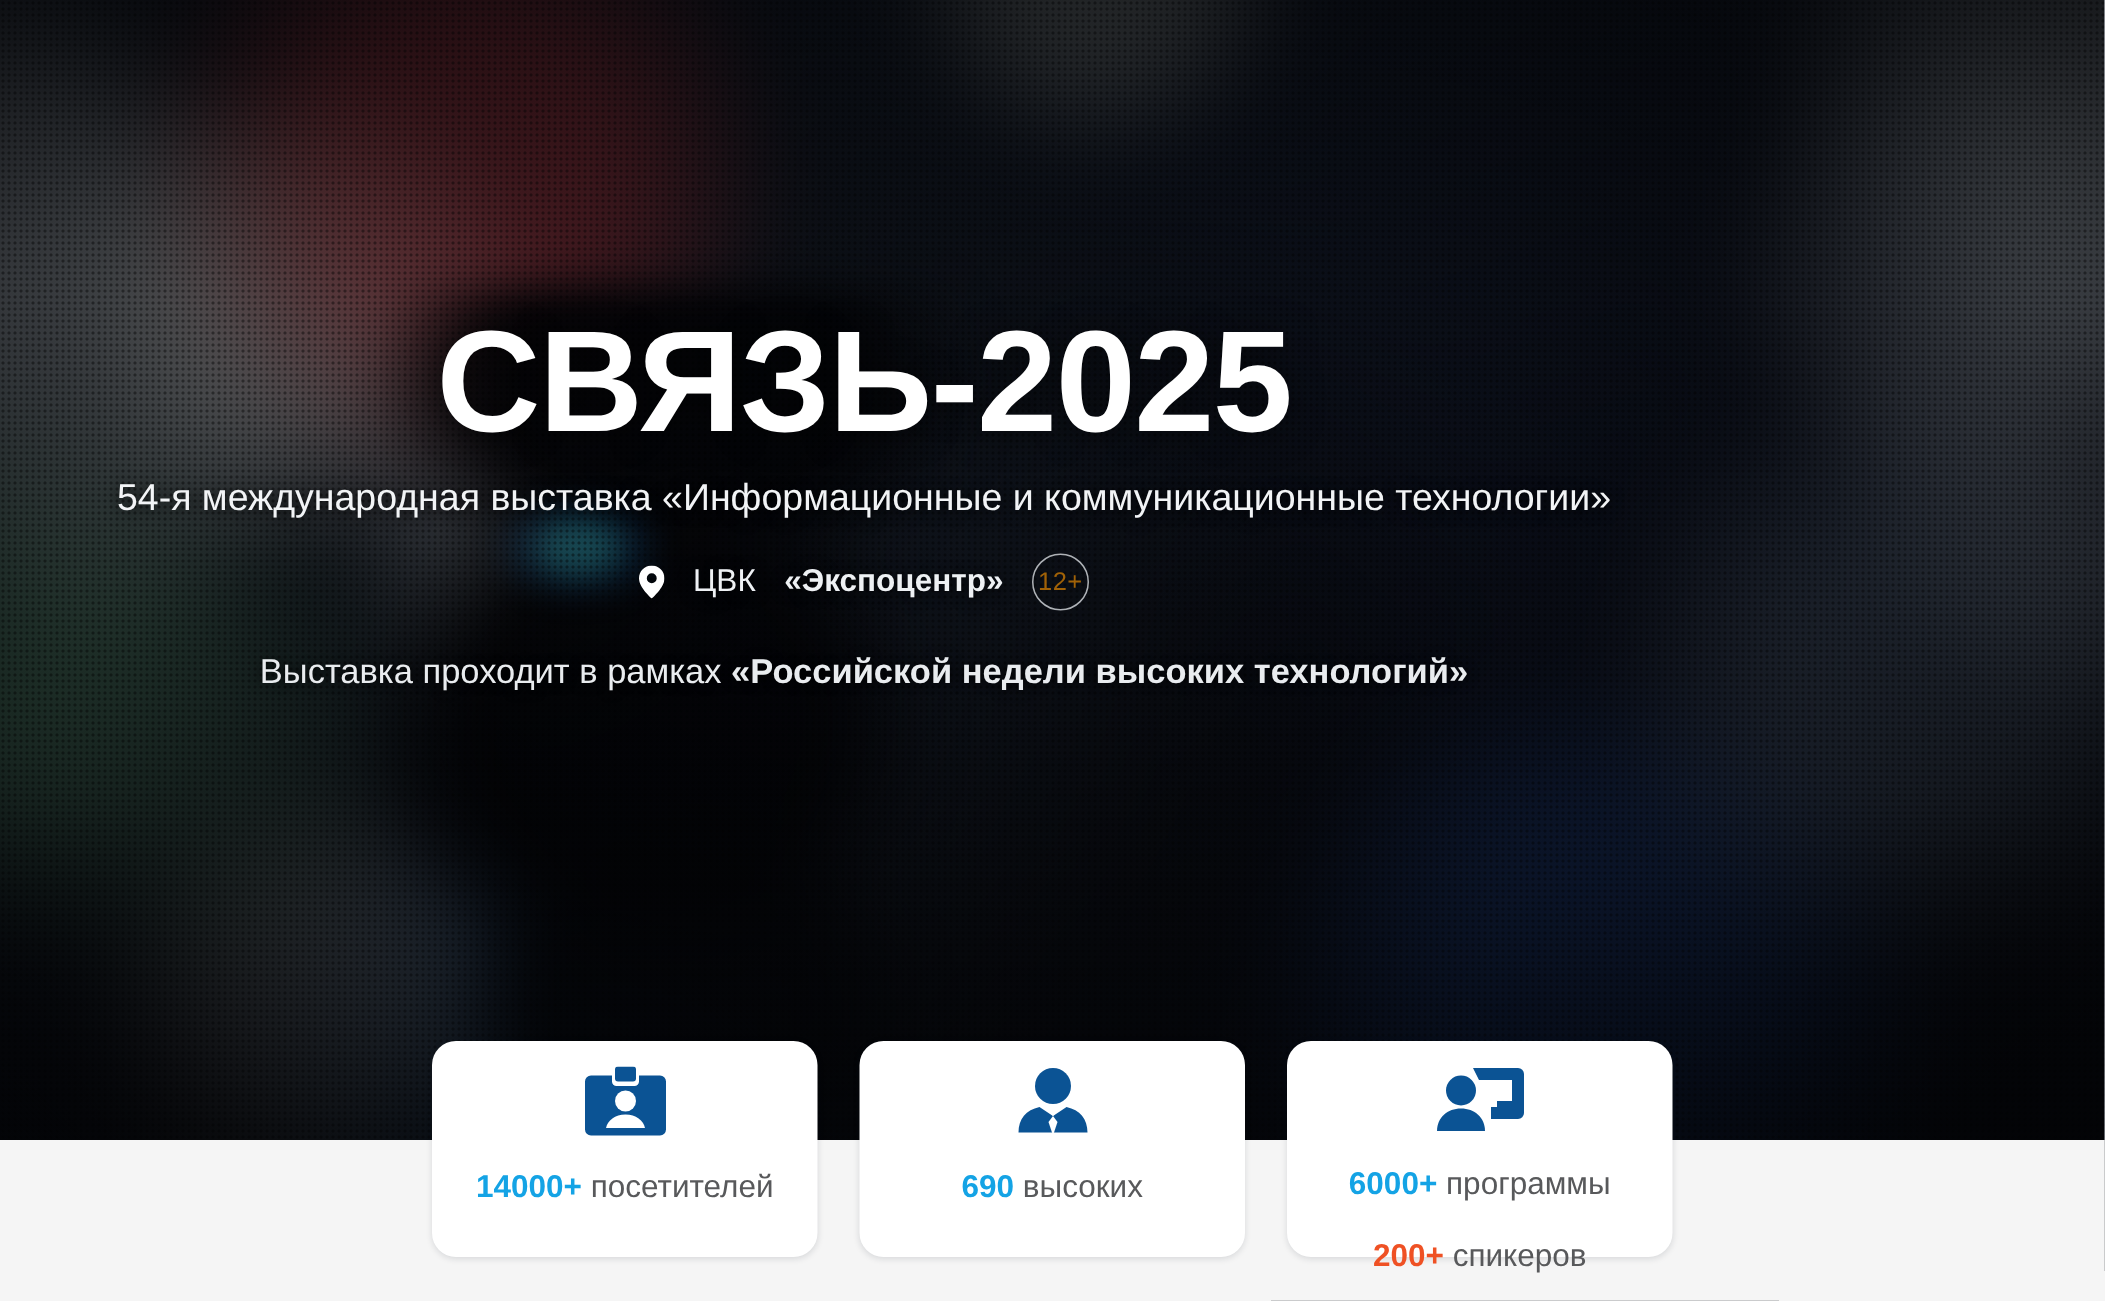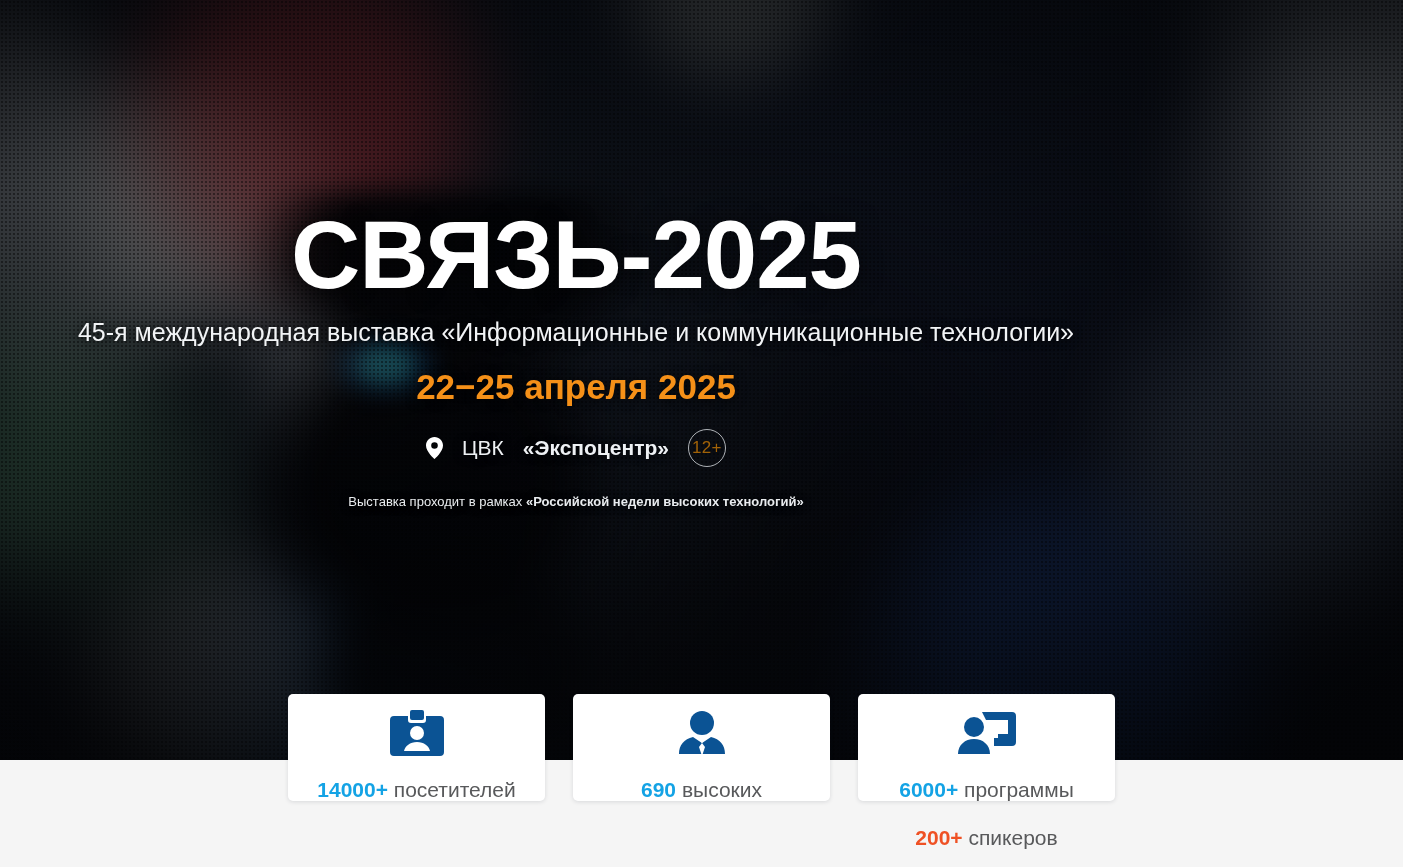--- a/index.html
+++ b/index.html
@@ -97,32 +97,32 @@
   .hero-venue .venue-name b { font-weight:bold;text-align:right; }
   .age-badge {
     width:38px; height:38px; border-radius:50%;
     border:1px solid rgba(230,234,238,0.75);
     display:flex; align-items:center; justify-content:center;
     font-size:17px; color:#a16207; letter-spacing:0.3px;
     text-shadow:none;
     text-align:center;
   }
   .hero-framework {
-    margin-top:27px; font-size:13px; color:#e9ecef;
+    margin-top:27px; font-size:23px; color:#e9ecef;
     text-shadow:0 1px 8px rgba(0,0,0,0.85);
   }
   .hero-framework b { font-weight:bold; }
 
   
   .stats {
     position:absolute; left:0; top:694px; width:1403px;
     display:flex; justify-content:center; gap:28px;
   }
   .stat-card {
-    width:257px; height:107px; background:#ffffff; border-radius:5px;
+    width:257px; height:144px; background:#ffffff; border-radius:16px;
     box-shadow:0 1px 4px rgba(20,30,50,0.13);
     display:flex; flex-direction:column; align-items:center;
     padding-top:16px;
   }
   .stat-icon { height:52px; display:flex; align-items:center; justify-content:center; }
   .stat-icon svg { fill:#0b5394; }
   .stat-line {
     margin-top:16px; font-size:21px; color:#58595b; line-height:1.32;
     text-align:center;
   }
@@ -140,23 +140,22 @@
     <div class="hero-subject"></div>
     <div class="hero-glow"></div>
     <div class="hero-dots"></div>
     <div class="hero-vignette"></div>
   </div>
 
   <div class="hero-content">
 
     <h1 class="hero-title">СВЯЗЬ-2025</h1>
 
-    <div class="hero-subtitle">45-я международная выставка «Информационные и коммуникационные технологии»</div>
-
-    <div class="hero-dates">22−25 апреля 2025</div>
+    <div class="hero-subtitle">54-я международная выставка «Информационные и коммуникационные технологии»</div>
+
 
     <div class="hero-venue">
       <span class="pin">
         <svg width="17" height="22" viewBox="0 0 17 22" aria-hidden="true">
           <path fill="#ffffff" d="M8.5 0C3.8 0 0 3.8 0 8.5C0 14.9 8.5 22 8.5 22S17 14.9 17 8.5C17 3.8 13.2 0 8.5 0ZM8.5 11.8A3.3 3.3 0 1 1 8.5 5.2A3.3 3.3 0 0 1 8.5 11.8Z"></path>
         </svg>
       </span>
       <span>ЦВК </span>
       <span class="venue-name"><b>«Экспоцентр»</b></span>
       <span class="age-badge">12+</span>

